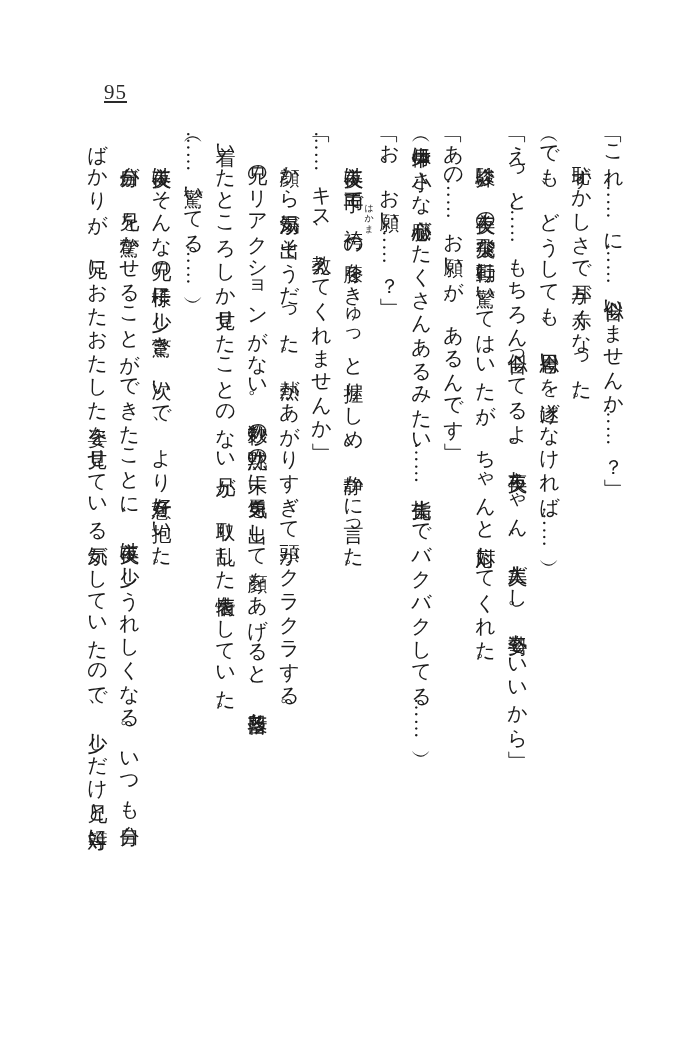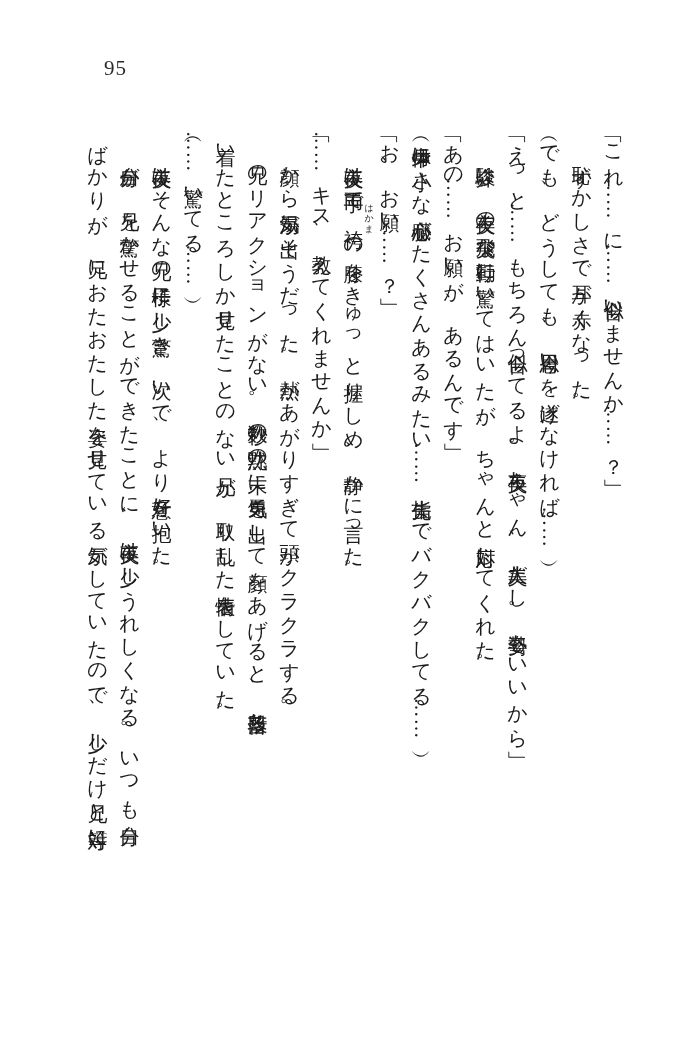--- a/index.html
+++ b/index.html
@@ -11,24 +11,25 @@
     width: 690px;
     height: 1050px;
     position: relative;
     overflow: hidden;
     font-family: "Liberation Serif", "DejaVu Serif", serif;
     color: #1c1c1c;
   }
   .page-number {
     position: absolute;
     left: 104px;
-    top: 56px;
+    top: 80px;
     font-size: 21px;
     letter-spacing: 1px;
     color: #2a2a2a;
+    text-decoration: underline;
   }
   .text-block {
     position: absolute;
     top: 130px;
     right: 60px;
     height: 840px;
     writing-mode: vertical-rl;
     -webkit-writing-mode: vertical-rl;
     font-size: 20px;
     line-height: 32px;

